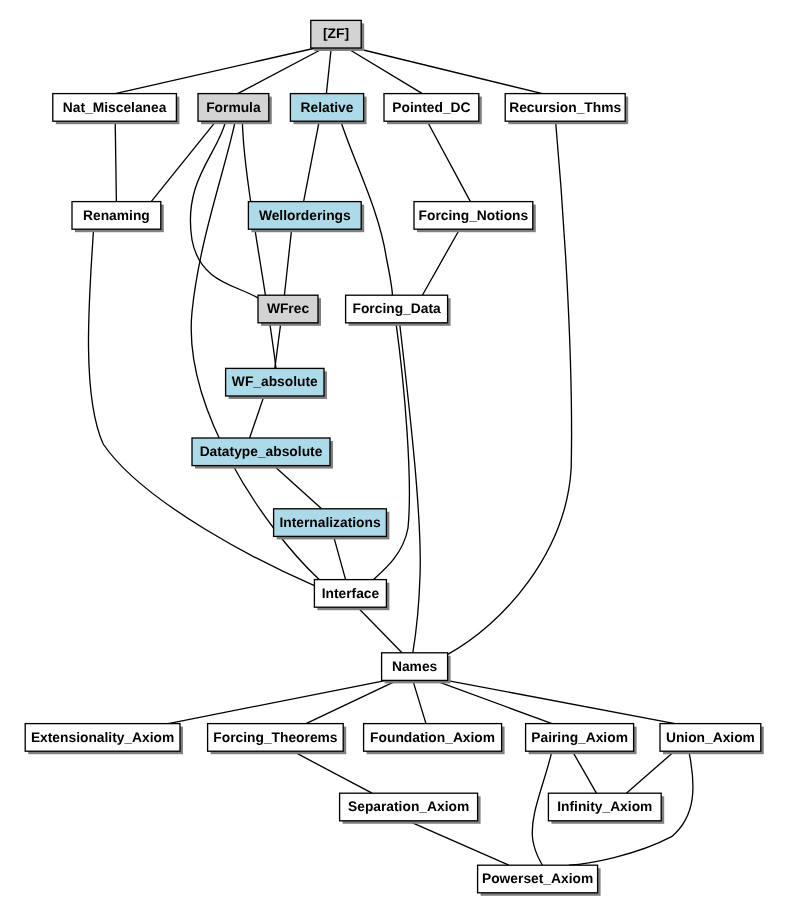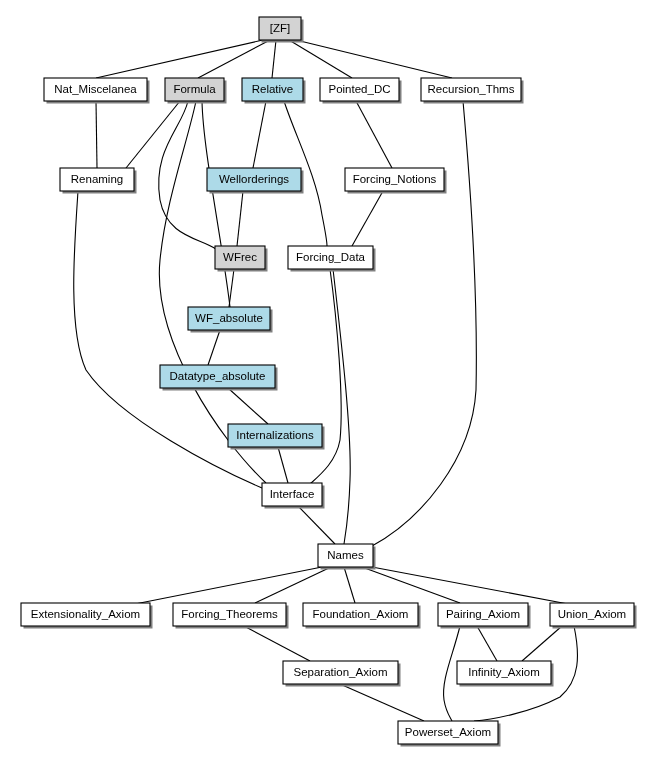--- a/index.html
+++ b/index.html
@@ -10,20 +10,21 @@
   body {
     width: 654px;
     height: 763px;
     font-family: "Liberation Sans", sans-serif;
     overflow: hidden;
   }
   #graph-root {
     position: relative;
     width: 599px;
     height: 763px;
+    font-weight: bold;
   }
   svg#graph-svg {
     position: absolute;
     top: 0;
     left: 0;
     width: 654px;
     height: 763px;
   }
   .edge {
     fill: none;

